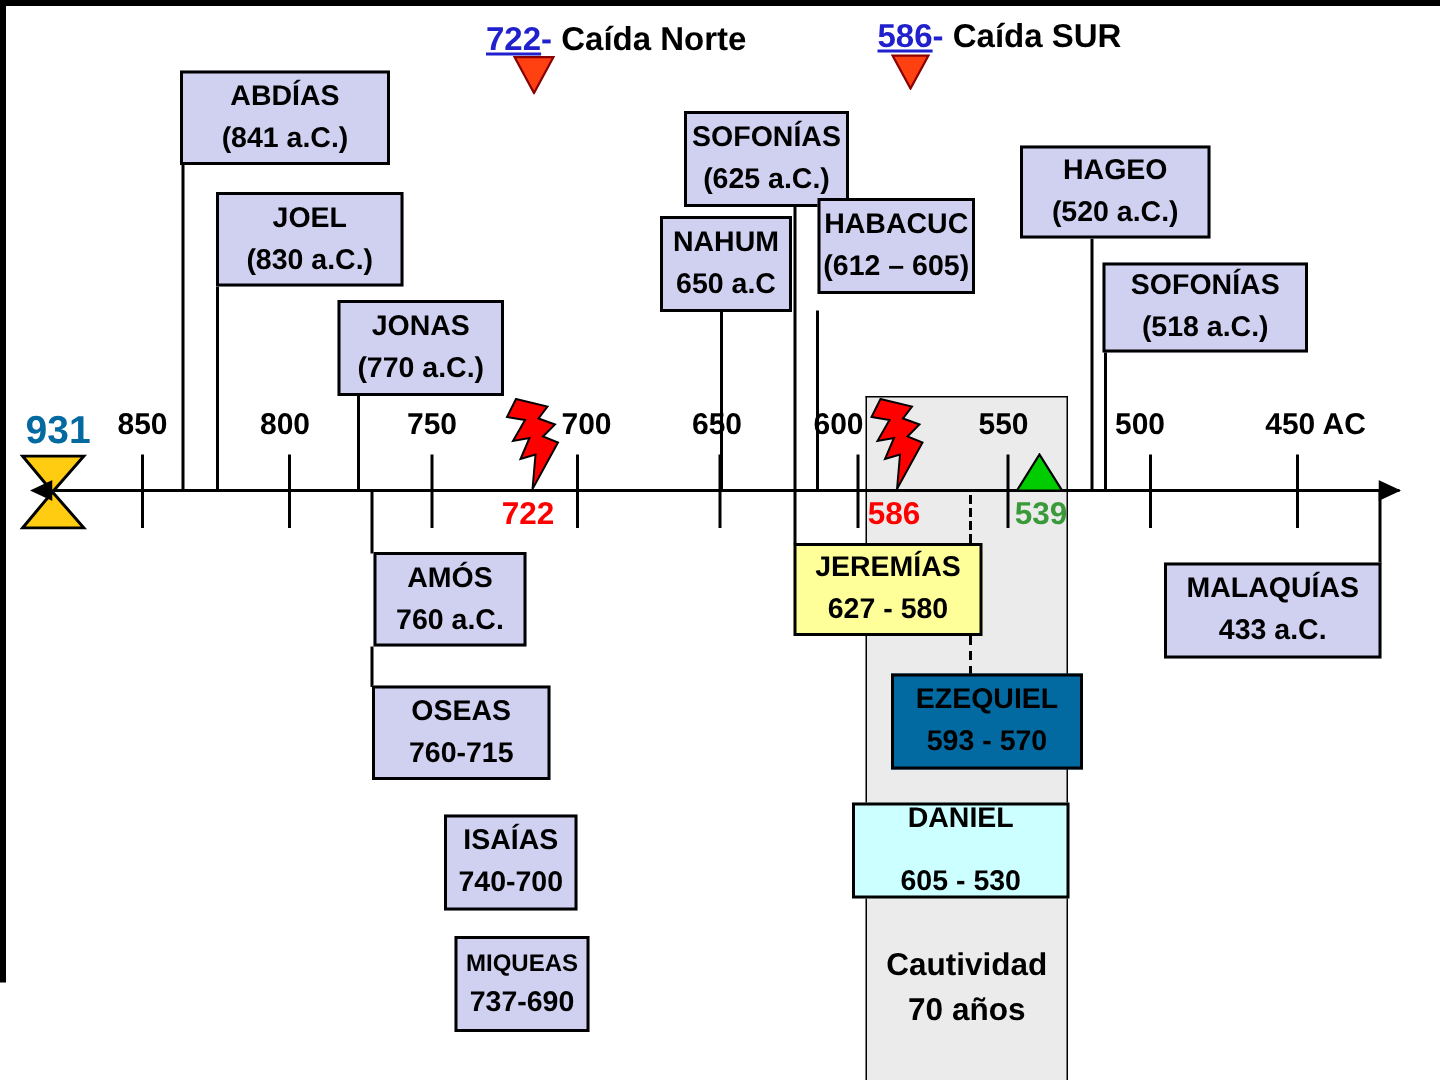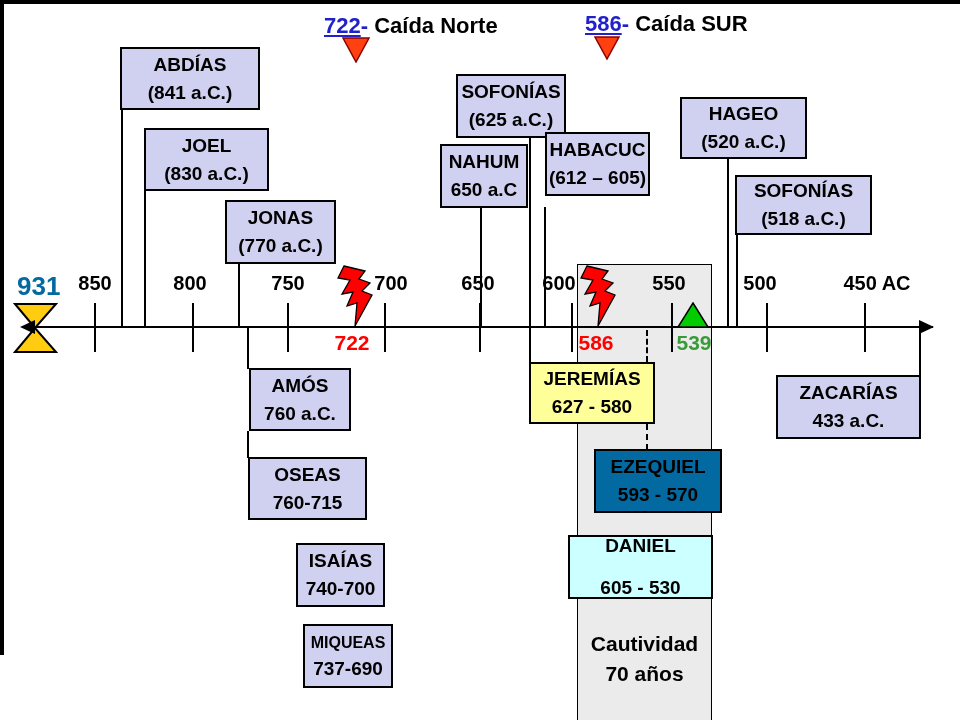--- a/index.html
+++ b/index.html
@@ -183,21 +183,21 @@
   </div>
   <div class="box green" style="left:578px;top:449px;width:128px;height:64px;">
     <div>EZEQUIEL</div>
     <div>593 - 570</div>
   </div>
   <div class="box cyan" style="left:568px;top:535px;width:145px;height:64px;">
     <div>DANIEL</div>
     <div>605 - 530</div>
   </div>
   <div class="box" style="left:776px;top:375px;width:145px;height:64px;">
-    <div>ZACARÍAS</div>
+    <div>MALAQUÍAS</div>
     <div>433 a.C.</div>
   </div>
 
   <div class="captivity-text">
     <div>Cautividad</div>
     <div>70 años</div>
   </div>
 
 </div>
 

